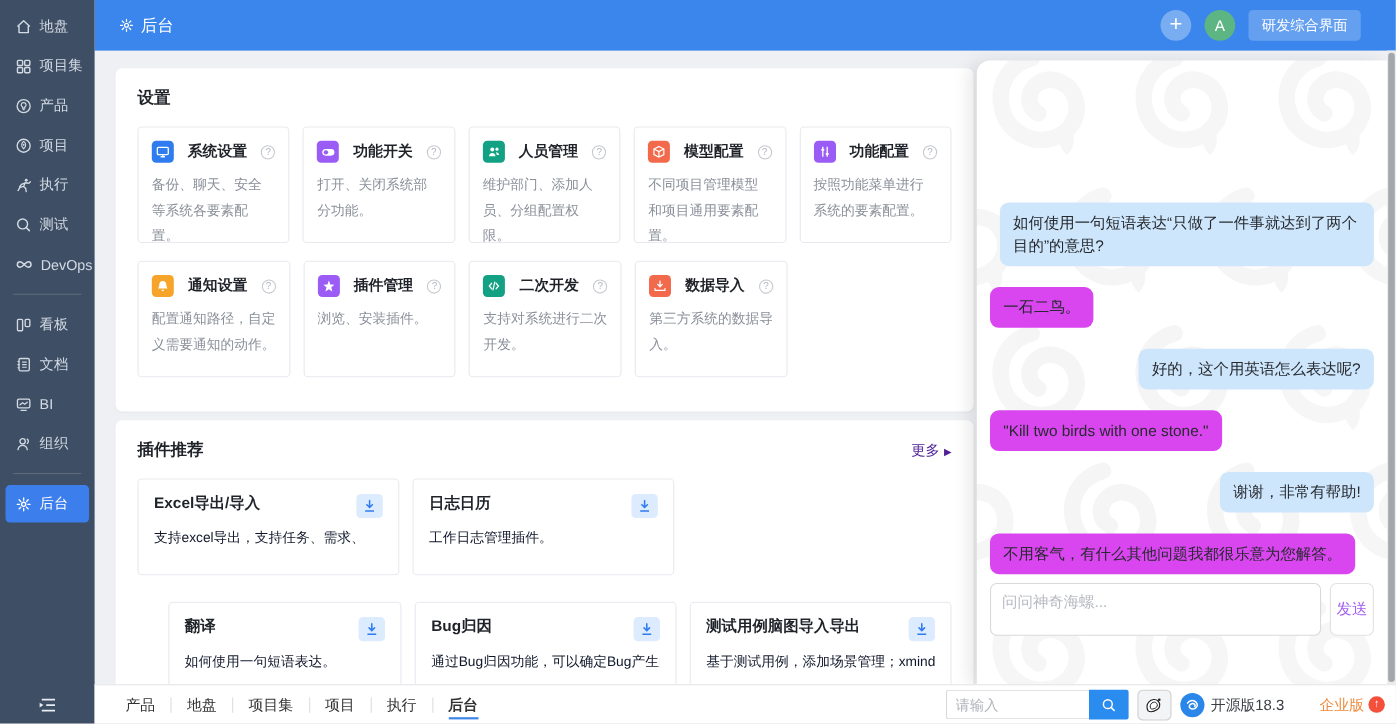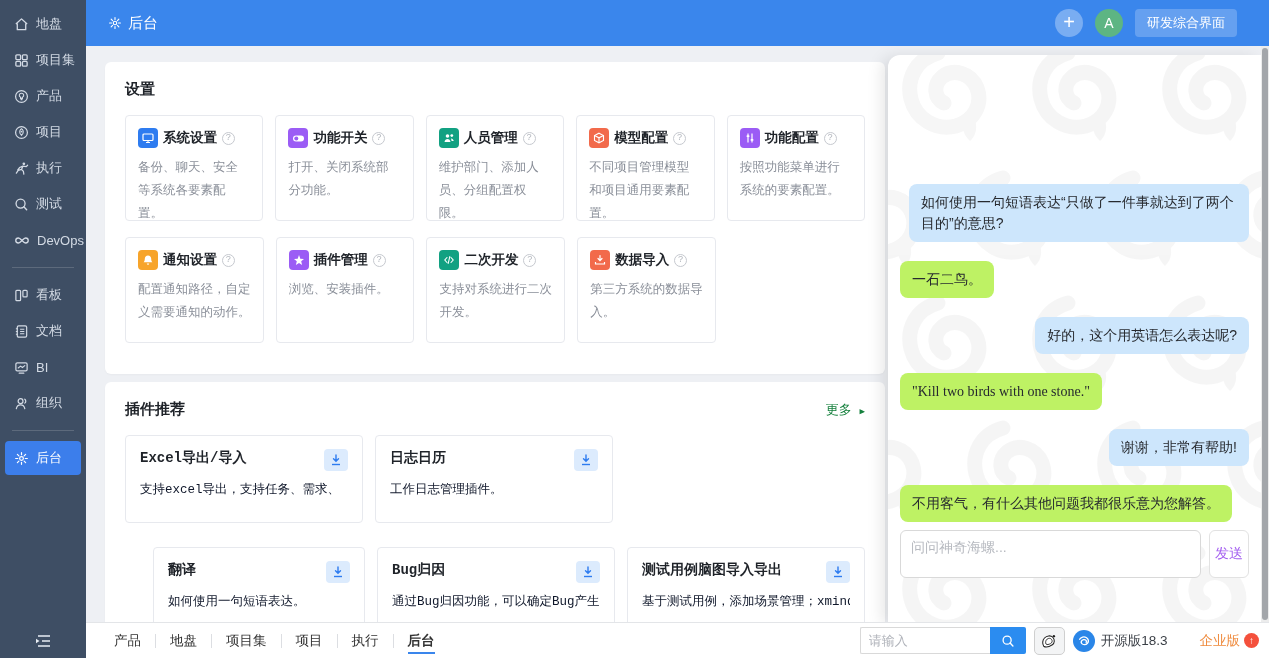--- a/index.html
+++ b/index.html
@@ -17,50 +17,50 @@
 
   
   .topbar { position:absolute; left:86px; top:0; width:1183px; height:46px; background:#3a86ec; z-index:25; display:flex; align-items:center; }
   .topbar-title { display:flex; align-items:center; gap:6px; color:#fff; font-size:15px; margin-left:22px; }
   .topbar-right { margin-left:auto; margin-right:32px; display:flex; align-items:center; gap:12px; }
   .plus-btn { width:28px; height:28px; border-radius:50%; background:rgba(255,255,255,.32); color:#fff; font-size:20px; line-height:26px; text-align:center; cursor:pointer; }
   .avatar { width:28px; height:28px; border-radius:50%; background:#5db583; color:#fff; font-size:14px; line-height:28px; text-align:center; cursor:pointer; }
   .workspace-btn { background:rgba(255,255,255,.22); color:#fff; font-size:13px; padding:5px 12px; border-radius:4px; cursor:pointer; }
 
   
-  .main { position:absolute; left:86px; top:46px; width:1175px; height:576px; overflow:hidden;font-family:Liberation Mono, monospace; }
+  .main { position:absolute; left:86px; top:46px; width:1175px; height:576px; overflow:hidden; }
   .panel { position:absolute; left:19px; width:780px; background:#fff; border-radius:6px; box-shadow:0 1px 2px rgba(0,0,0,.03); padding:18px 20px; }
   .panel-settings { top:16px; height:312px; }
   .panel-plugins { top:336px; height:300px; }
   .panel-head { display:flex; align-items:center; margin-bottom:16px; }
   .panel-title { font-size:15px; font-weight:bold; color:#1f2329; }
-  .more-link { margin-left:auto; color:#15803d; font-size:13px; cursor:pointer; }
+  .more-link { margin-left:auto; color:#4c1d95; font-size:13px; cursor:pointer; }
   .more-link .tri { font-size:9px; }
 
   .cards-row { display:flex; gap:12px; margin-bottom:16px; }
   .scard { width:146px; height:106px; border:1px solid #e7e9ee; border-radius:4px; padding:12px 12px; cursor:pointer; background:#fff; }
-  .scard-head { display:flex; align-items:center; gap:5px; margin-bottom:9px; }
+  .scard-head { display:flex; align-items:center; gap:5px; margin-bottom:9px;justify-content:space-between; }
   .scard-icon { width:20px; height:20px; border-radius:4px; display:flex; align-items:center; justify-content:center; flex:0 0 auto; }
   .scard-title { font-size:13.5px; font-weight:bold; color:#1f2329; white-space:nowrap; }
   .help-icon { width:13px; height:13px; border:1px solid #c6c9cf; border-radius:50%; color:#b3b7be; font-size:9px; line-height:11px; text-align:center; cursor:pointer; flex:0 0 auto; }
   .scard-desc { font-size:12.5px; color:#8a8f99; line-height:1.85; }
 
   .pcard { width:238px; height:88px; border:1px solid #e7e9ee; border-radius:4px; padding:13px 14px; cursor:pointer; background:#fff; }
   .pcard-head { display:flex; align-items:flex-start; margin-bottom:10px; }
   .pcard-title { font-size:14px; font-weight:bold; color:#1f2329; }
   .dl-btn { margin-left:auto; width:24px; height:22px; background:#dcebfd; border-radius:4px; display:flex; align-items:center; justify-content:center; cursor:pointer; }
   .pcard-desc { font-size:12.5px; color:#0f172a; white-space:nowrap; overflow:hidden; }
 
   
   .chat { position:absolute; left:888px; top:55px; width:373px; height:567px; background:#fff; border-top-left-radius:12px; box-shadow:-6px 2px 16px rgba(0,0,0,.10); z-index:20; overflow:hidden; }
   .chat-watermark { position:absolute; inset:0; overflow:hidden; pointer-events:none; }
   .chat-body { position:absolute; left:12px; right:12px; top:0; bottom:100px; display:flex; flex-direction:column; justify-content:flex-end; gap:19px; }
   .bubble { max-width:340px; padding:8px 12px; border-radius:8px; font-size:14px; color:#272a2f; line-height:1.5; width:fit-content; }
   .bubble.user { align-self:flex-end; background:#cde6fc; }
-  .bubble.bot { align-self:flex-start; background:#bef264;font-family:Liberation Serif, serif; }
+  .bubble.bot { align-self:flex-start; background:#d946ef; }
   .chat-inputrow { position:absolute; left:12px; right:12px; bottom:44px; height:48px; display:flex; gap:8px; }
   .chat-input { flex:1; border:1px solid #d9d9d9; border-radius:6px; resize:none; font-family:inherit; font-size:14px; padding:8px 10px; color:#272a2f; outline:none; }
   .chat-input::placeholder { color:#b7bac0; }
   .send-btn { width:40px; border:1px solid #e2e2e2; border-radius:6px; background:#fff; color:#a35df0; font-size:14px; cursor:pointer; }
 
   
   .footer { position:absolute; left:86px; top:622px; width:1183px; height:36px; background:#fff; border-top:1px solid #e3e5e8; z-index:40; display:flex; align-items:center; }
   .ftabs { display:flex; align-items:center; margin-left:14px; height:100%; }
   .ftab { position:relative; font-size:13.5px; color:#333; padding:0 14px; cursor:pointer; height:100%; display:flex; align-items:center; }
   .ftab.active { font-weight:bold; }

